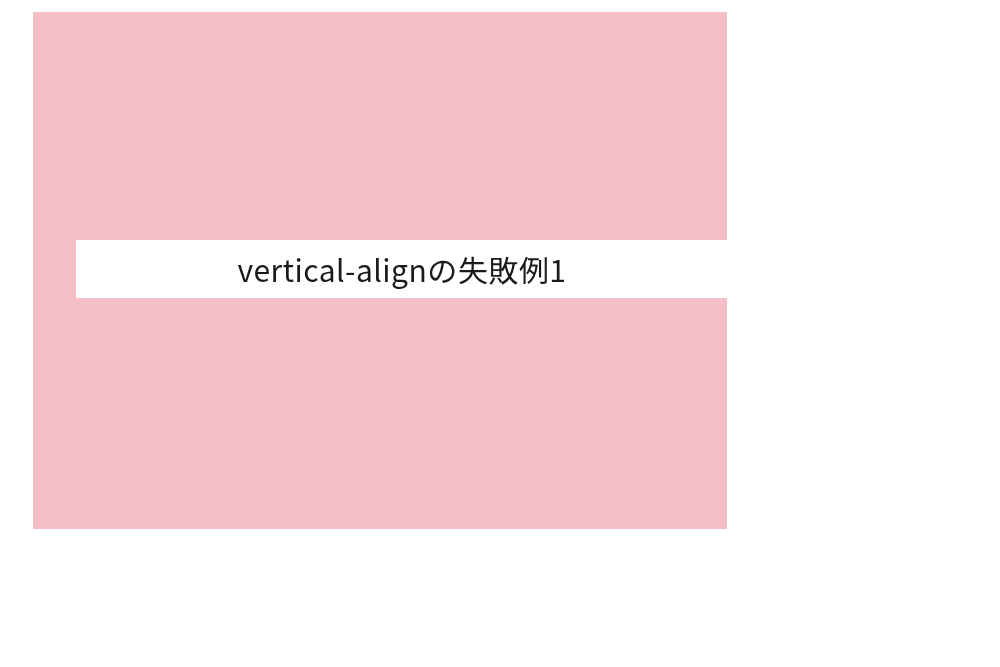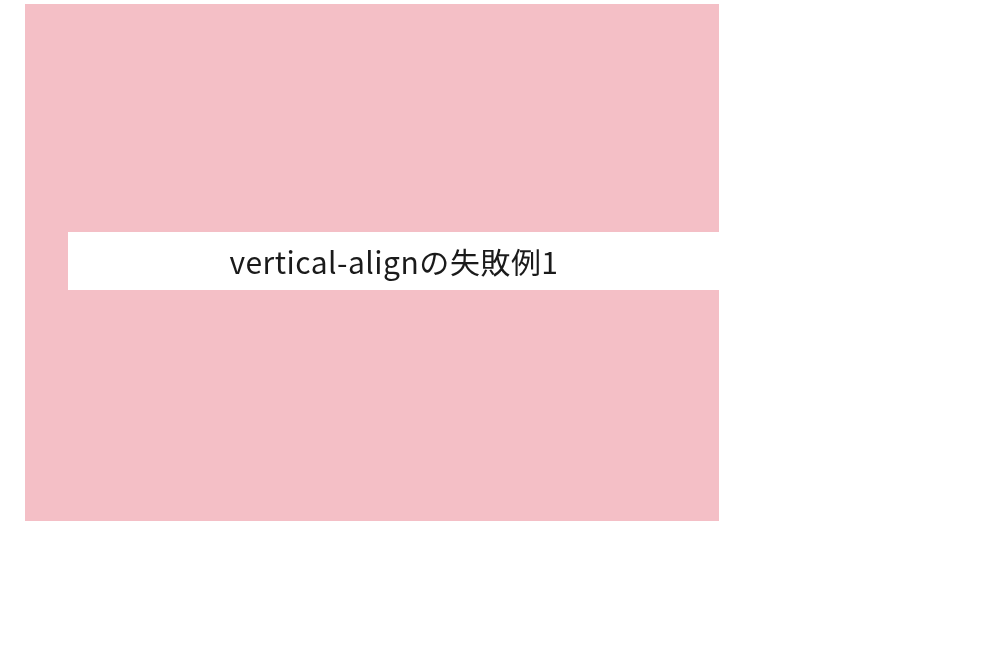--- a/index.html
+++ b/index.html
@@ -1,17 +1,17 @@
 <!DOCTYPE html>
 <html><head>
   <meta charset="utf-8">
   <style>
     * {
       margin: 0;
-      padding: 4px;
+      padding: 12px;
       box-sizing: border-box;
     }
     body {
       width: 1000px;
       height: 667px;
       background: #ffffff;
       font-family: -apple-system, BlinkMacSystemFont, "Hiragino Sans", "Hiragino Kaku Gothic ProN", "Noto Sans JP", sans-serif;
       position: relative;
     }
     .pink-box {

